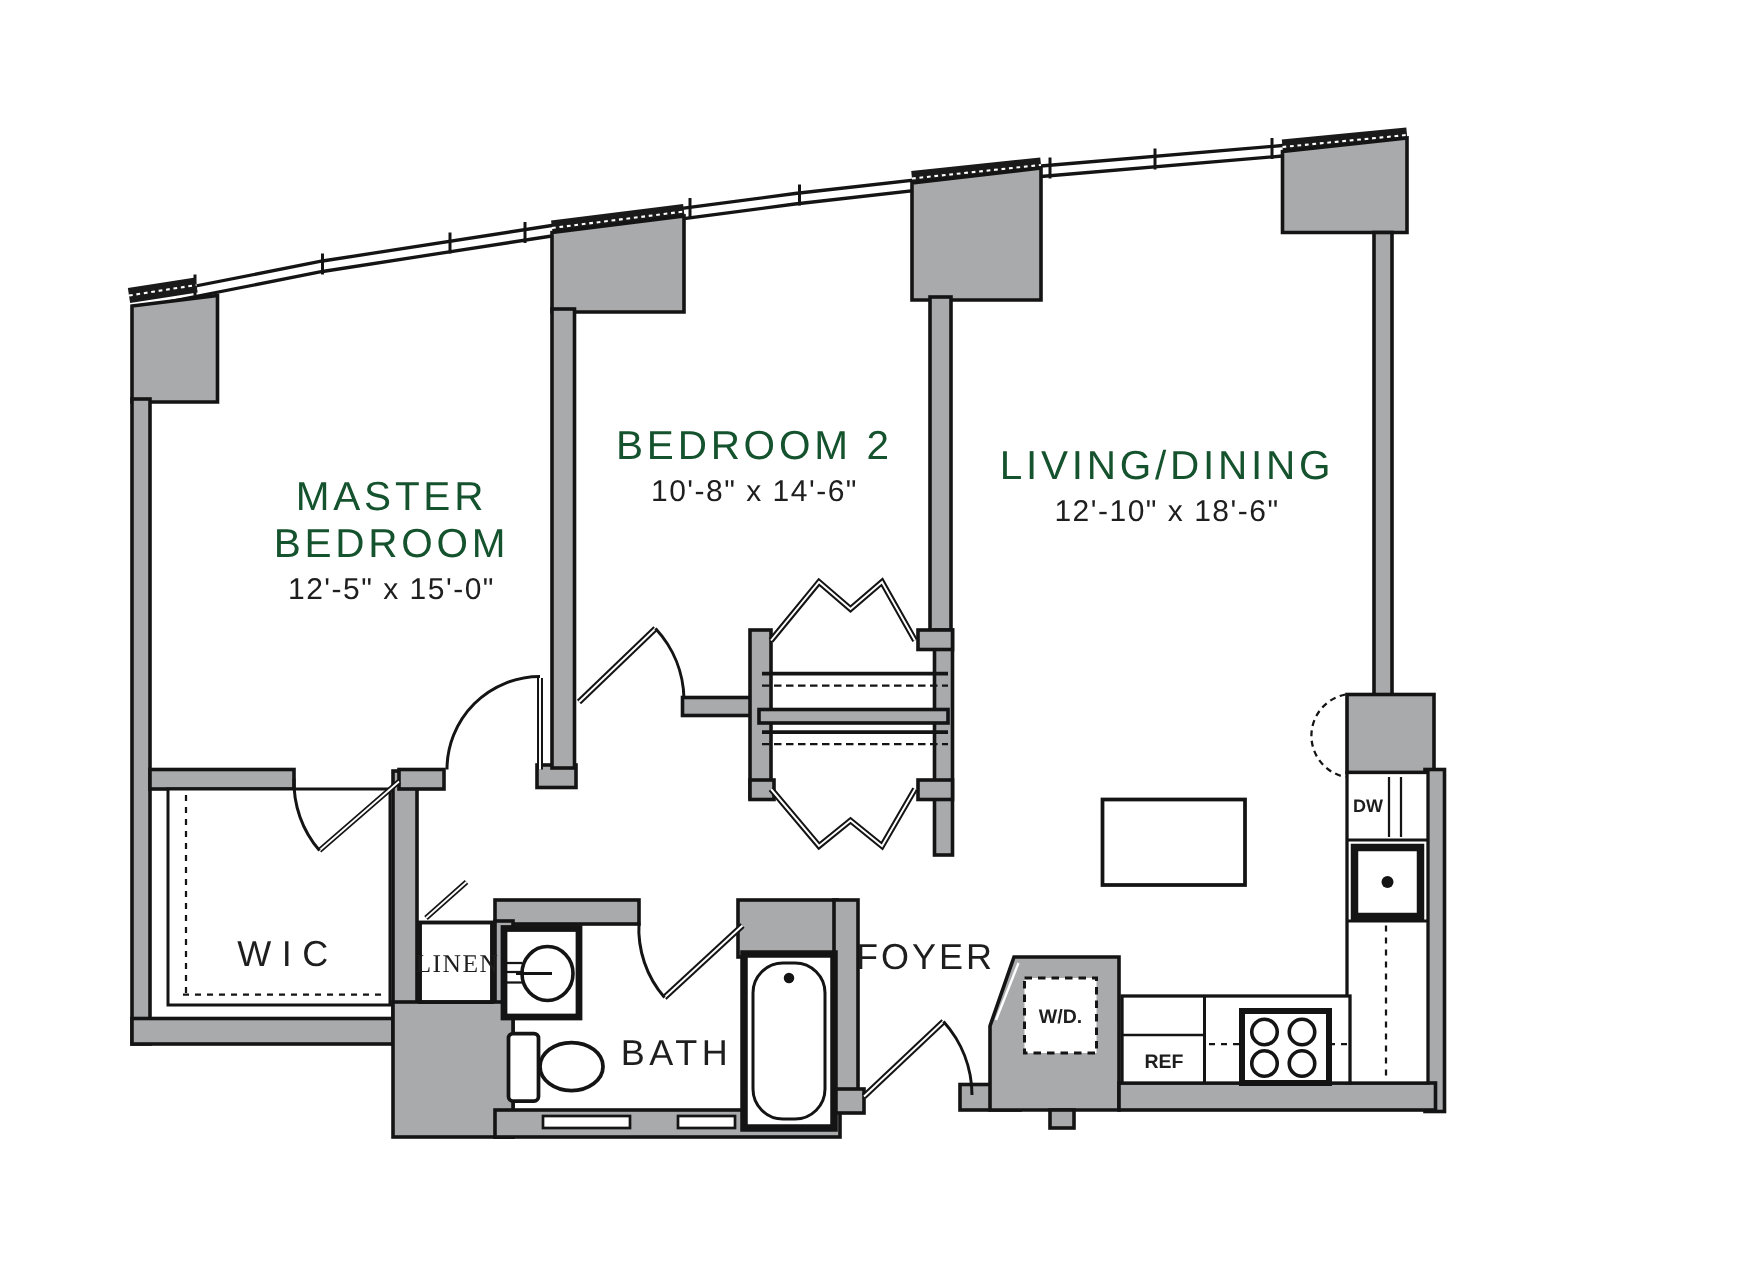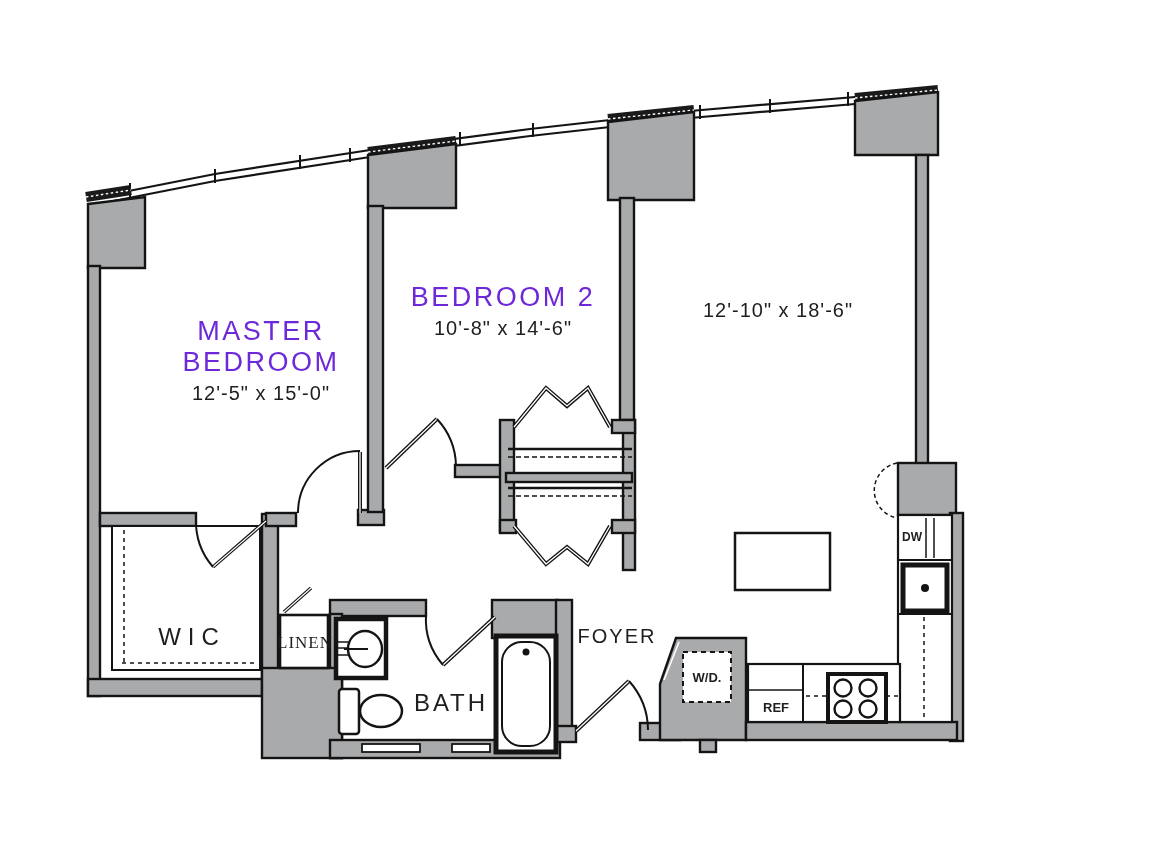--- a/index.html
+++ b/index.html
@@ -1,25 +1,25 @@
 <!DOCTYPE html>
 <html><head>
 <meta charset="utf-8">
 <style>
   html,body{margin:0;padding:0;background:#ffffff;}
   body{font-family:"Liberation Sans", sans-serif;}
   .plan{position:relative;width:1165px;height:844px;background:#ffffff;overflow:hidden;}
   .plan svg{position:absolute;left:0;top:0;}
   .room-label{position:absolute;transform:translateX(-50%);text-align:center;color:#1e1e1e;}
-  .rname{font-size:27px;letter-spacing:2.5px;line-height:31px;color:#6d28d9;}
+  .rname{font-size:27px;letter-spacing:2.5px;line-height:31px;color:#14532d;}
   .rdims{font-size:20px;letter-spacing:1px;margin-top:4px;color:#1e1e1e;}
   .lbl-wic{font-size:24px;letter-spacing:7px;}
   .lbl-linen{font-size:17px;letter-spacing:1px;font-family:Liberation Serif, serif;}
   .lbl-bath{font-size:24px;letter-spacing:3px;}
-  .lbl-foyer{font-size:20px;letter-spacing:2px;}
+  .lbl-foyer{font-size:24px;letter-spacing:2px;}
   .lbl-kitchen{font-size:26px;letter-spacing:2px;}
   .lbl-small{font-size:13px;font-weight:bold;letter-spacing:0px;}
   .lbl-dw{font-size:12px;font-weight:bold;}
 </style>
 </head>
 <body>
 
 <div class="plan">
 
 <svg width="1165" height="844" viewBox="0 0 1165 844">
@@ -222,20 +222,21 @@
   <div class="rname">BEDROOM</div>
   <div class="rdims">12'-5" x 15'-0"</div>
 </div>
 
 <div class="room-label" style="left:503px;top:282px;">
   <div class="rname">BEDROOM 2</div>
   <div class="rdims">10'-8" x 14'-6"</div>
 </div>
 
 <div class="room-label" style="left:778px;top:295px;">
+  <div class="rname">LIVING/DINING</div>
   <div class="rdims">12'-10" x 18'-6"</div>
 </div>
 
 <div class="room-label lbl-wic" style="left:192px;top:604px;margin-top:19px;">WIC</div>
 <div class="room-label lbl-linen" style="left:305px;top:633px;">LINEN</div>
 <div class="room-label lbl-bath" style="left:451px;top:689px;">BATH</div>
 <div class="room-label lbl-foyer" style="left:617px;top:625px;">FOYER</div>
 
 <div class="room-label lbl-small" style="left:707px;top:670px;">W/D.</div>
 <div class="room-label lbl-small" style="left:736px;top:700px;margin-left:40px;">REF</div>

